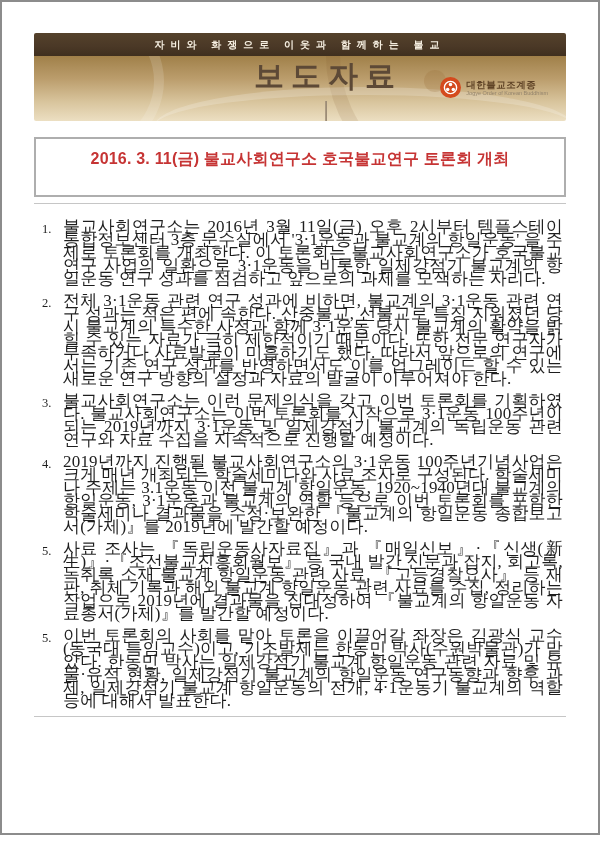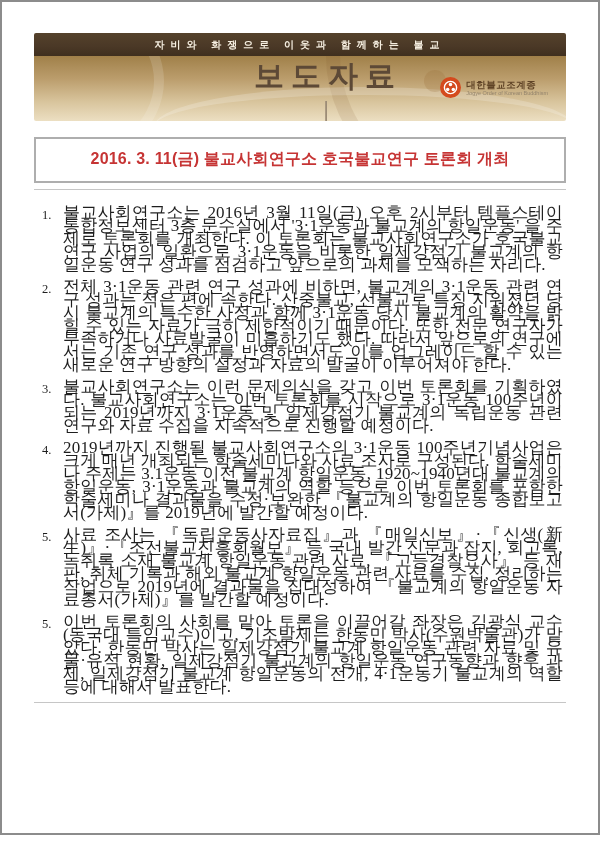--- a/index.html
+++ b/index.html
@@ -69,21 +69,21 @@
     display: flex; align-items: center;
   }
   .logo-emblem { width: 21px; height: 21px; margin-right: 5px; flex: none; }
   .logo-text-ko { font-size: 9.5px; font-weight: bold; color: #5f4326; letter-spacing: 0.5px; line-height: 11px; }
   .logo-text-en { font-size: 5.5px; color: #94846c; line-height: 7px; }
 
   
   .title-box {
     margin-top: 16px;
     border: 2px solid #aeaeae;
-    padding: 5px 6px 7px 6px;
+    padding: 5px 6px 21px 6px;
     text-align: center;
   }
   .title-box div {
     color: #c63434;
     font-weight: bold;
     font-size: 16px;
     line-height: 30px;
     letter-spacing: 0.2px;
   }
 

